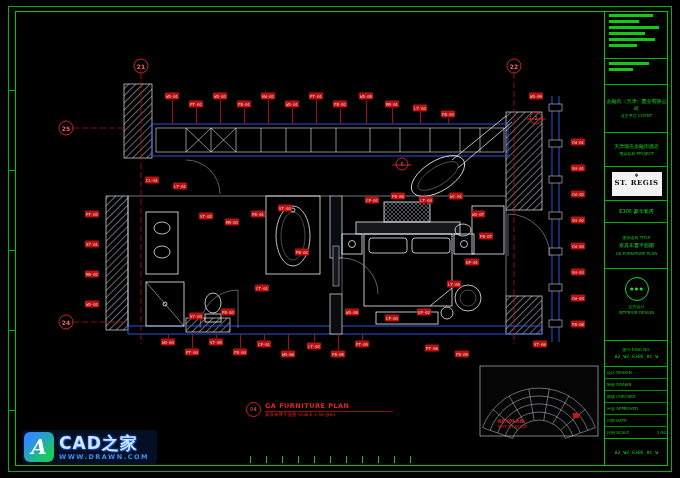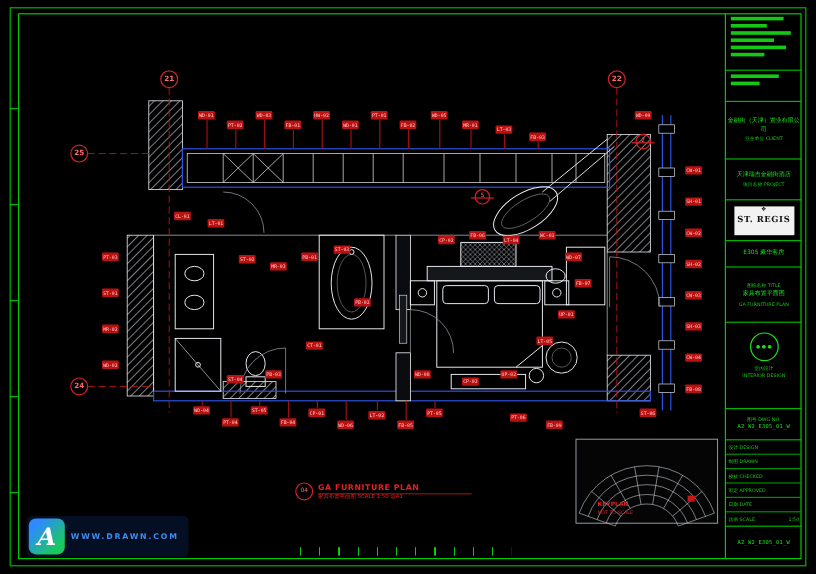--- a/index.html
+++ b/index.html
@@ -377,17 +377,18 @@
     </div>
   </div>
 
   <div id="bottom-ticks"></div>
 
   <div id="watermark">
     <div class="wm-icon">
       <span>A</span>
     </div>
     <div class="wm-text">
+      <div class="wm-brand">CAD之家</div>
       <div class="wm-url">WWW.DRAWN.COM</div>
     </div>
   </div>
 
 </div>
 
 </body></html>

